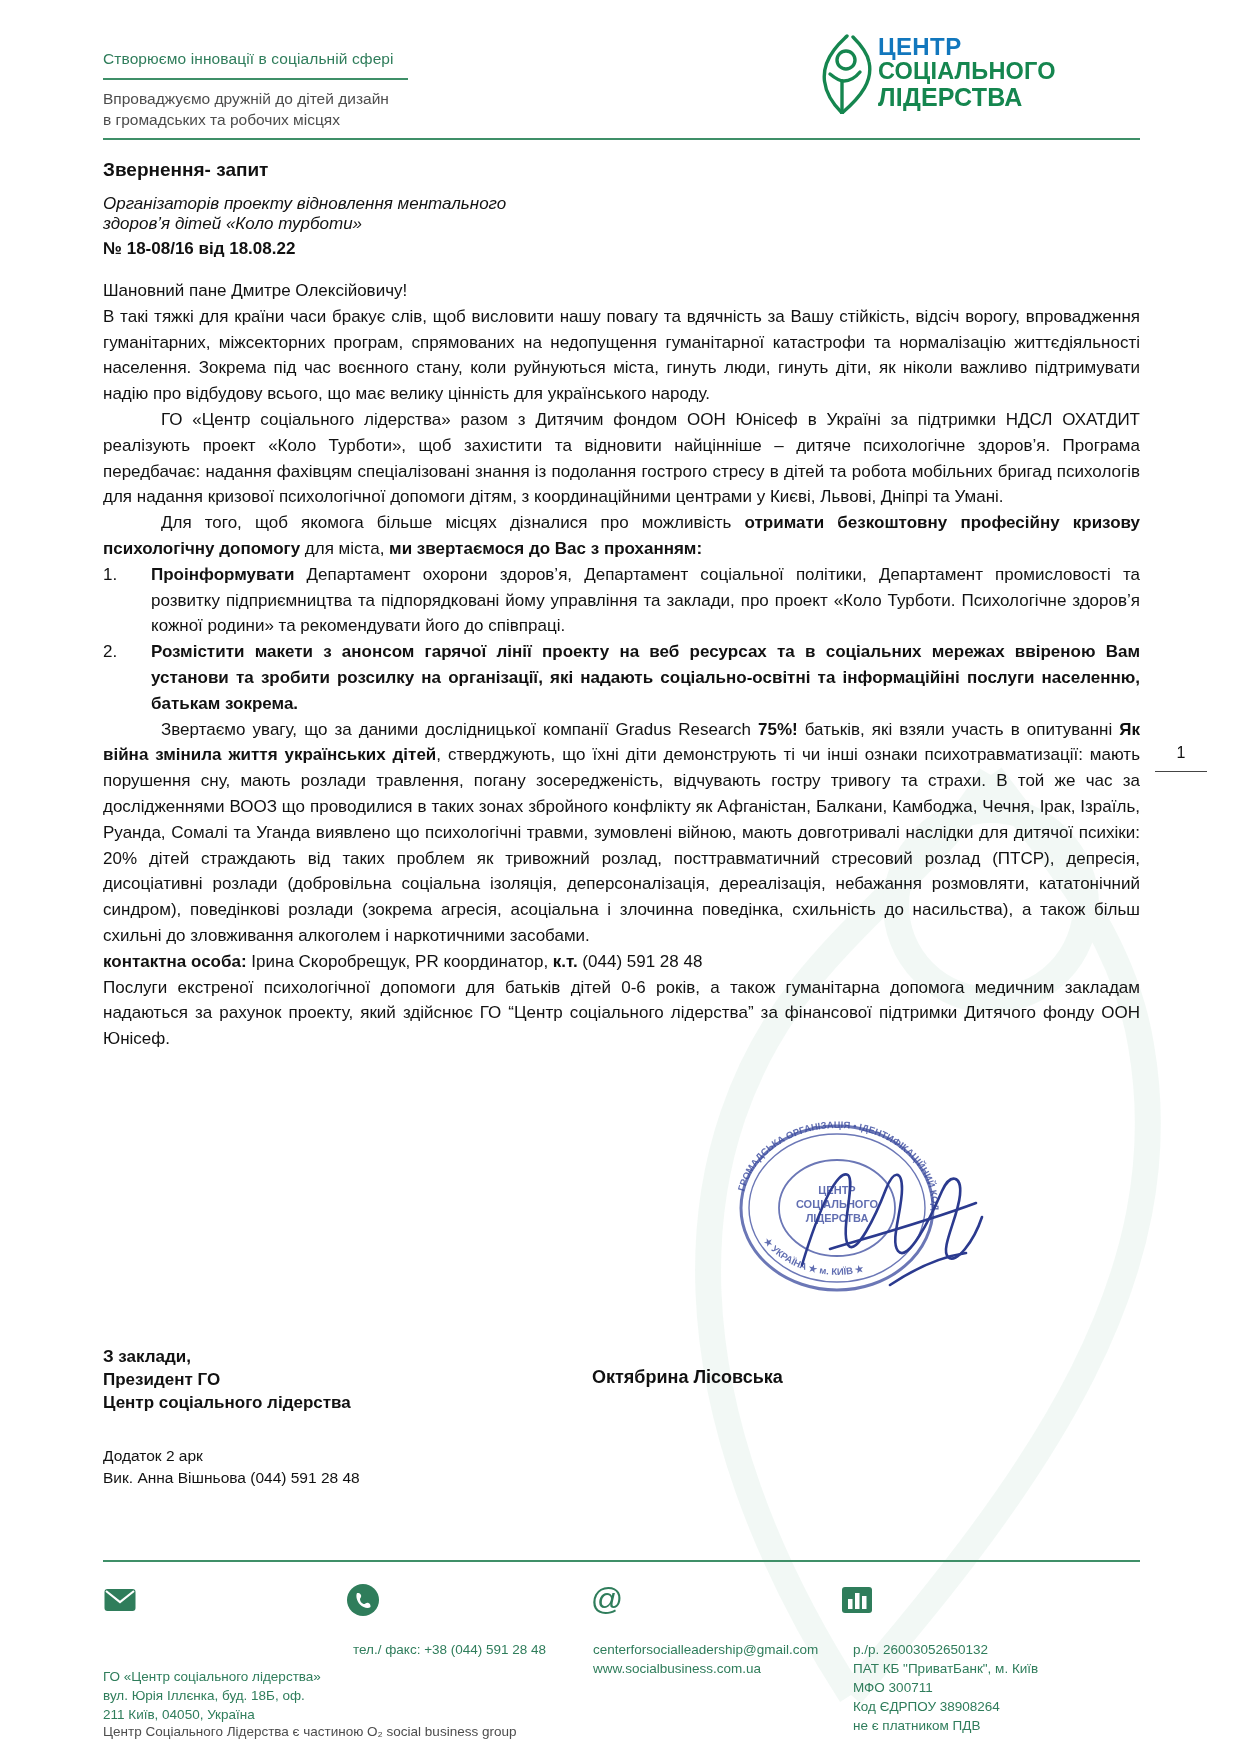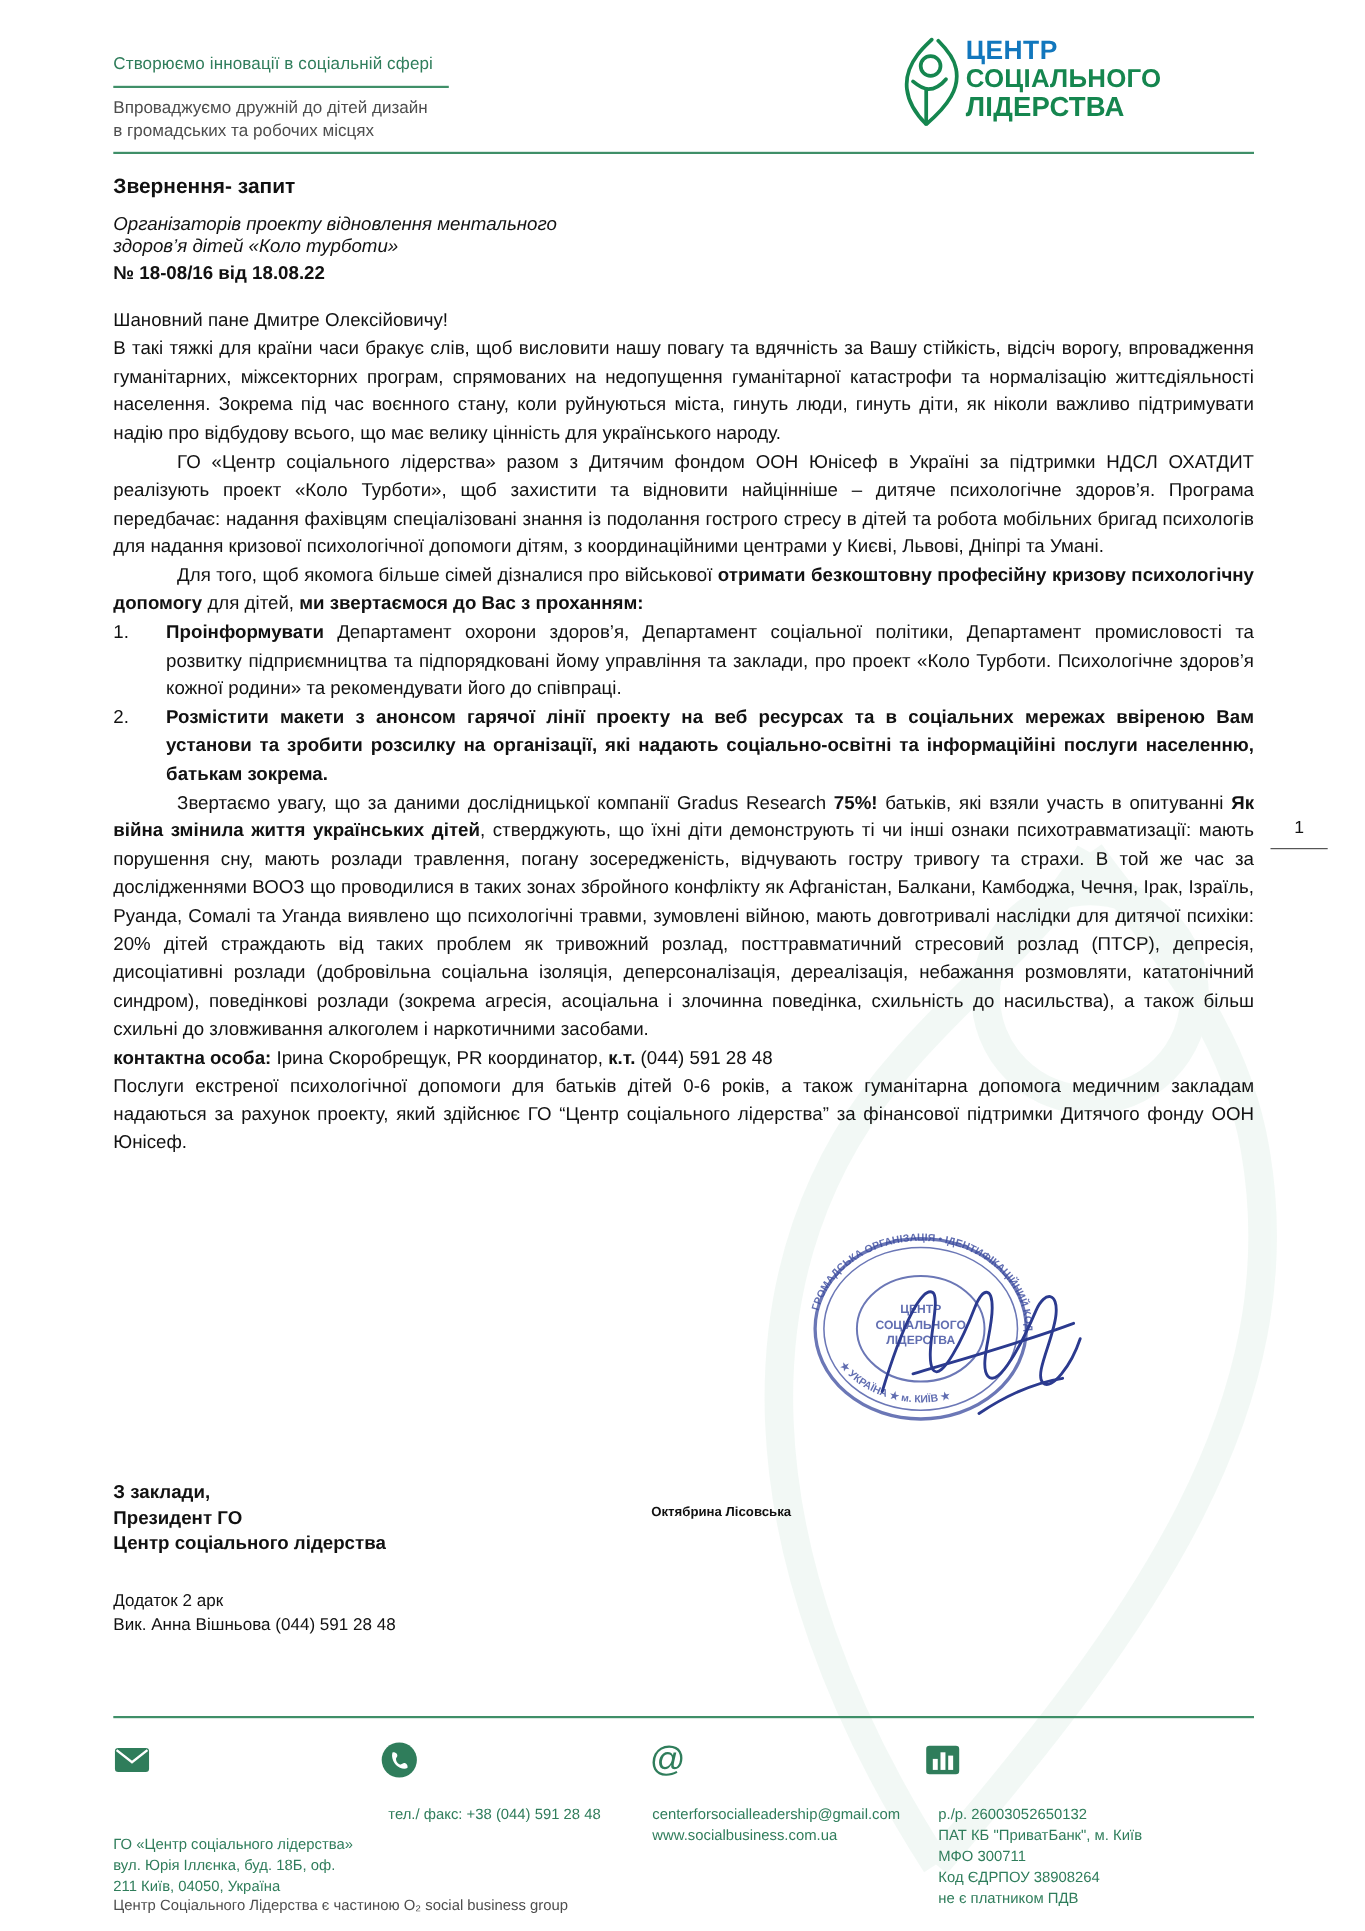--- a/index.html
+++ b/index.html
@@ -84,21 +84,21 @@
     position:absolute; right:34px; top:771px; width:52px; height:1.4px; background:#444;
   }
 
   
   .sign-left {
     position:absolute; left:103px; top:1345px;
     font-size:17px; font-weight:bold; line-height:23px;
   }
   .sign-name {
     position:absolute; left:592px; top:1367px;
-    font-size:12px; font-weight:bold;
+    font-size:18px; font-weight:bold;
   }
   .appendix {
     position:absolute; left:103px; top:1445px;
     font-size:15.5px; line-height:22px; color:#111;
   }
 
   
   .stamp { position:absolute; left:722px; top:1108px; width:230px; height:200px; z-index:3; }
   .scribble { position:absolute; left:790px; top:1145px; width:200px; height:150px; z-index:4; }
 
@@ -176,21 +176,21 @@
 
 
   <div class="body-wrap">
 
     <p class="p">Шановний пане Дмитре Олексійовичу!</p>
 
     <p class="p">В такі тяжкі для країни часи бракує слів, щоб висловити нашу повагу та вдячність за Вашу стійкість, відсіч ворогу, впровадження гуманітарних, міжсекторних програм, спрямованих на недопущення гуманітарної катастрофи та нормалізацію життєдіяльності населення. Зокрема під час воєнного стану, коли руйнуються міста, гинуть люди, гинуть діти, як ніколи важливо підтримувати надію про відбудову всього, що має велику цінність для українського народу.</p>
 
     <p class="p indent">ГО «Центр соціального лідерства» разом з Дитячим фондом ООН Юнісеф в Україні за підтримки НДСЛ ОХАТДИТ реалізують проект «Коло Турботи», щоб  захистити та відновити найцінніше – дитяче психологічне здоров’я. Програма передбачає: надання фахівцям спеціалізовані знання із подолання гострого  стресу в дітей та робота мобільних бригад психологів для надання кризової психологічної  допомоги дітям, з координаційними центрами у  Києві, Львові, Дніпрі та Умані.</p>
 
-    <p class="p indent"><span>Для того, щоб якомога більше сімей дізналися про військової </span><b>отримати безкоштовну професійну кризову психологічну  допомогу</b><span> для дітей, </span><b>ми звертаємося до  Вас з проханням:</b></p>
+    <p class="p indent"><span>Для того, щоб якомога більше місцях дізналися про можливість </span><b>отримати безкоштовну професійну кризову психологічну  допомогу</b><span> для міста, </span><b>ми звертаємося до  Вас з проханням:</b></p>
 
     <ol class="olist">
       <li class="oli">
         <span class="oli-num">1.</span>
         <span class="oli-body"><b>Проінформувати</b><span> Департамент охорони здоров’я, Департамент соціальної політики, Департамент промисловості та розвитку підприємництва та підпорядковані йому  управління та заклади, про проект «Коло  Турботи. Психологічне здоров’я кожної родини» та рекомендувати його до співпраці.</span></span>
       </li>
       <li class="oli">
         <span class="oli-num">2.</span>
         <span class="oli-body"><b>Розмістити макети з анонсом гарячої лінії проекту на веб ресурсах та в соціальних мережах ввіреною Вам установи та зробити розсилку на організації, які надають соціально-освітні та інформаційіні послуги населенню, батькам зокрема.</b><span></span></span>
       </li>

